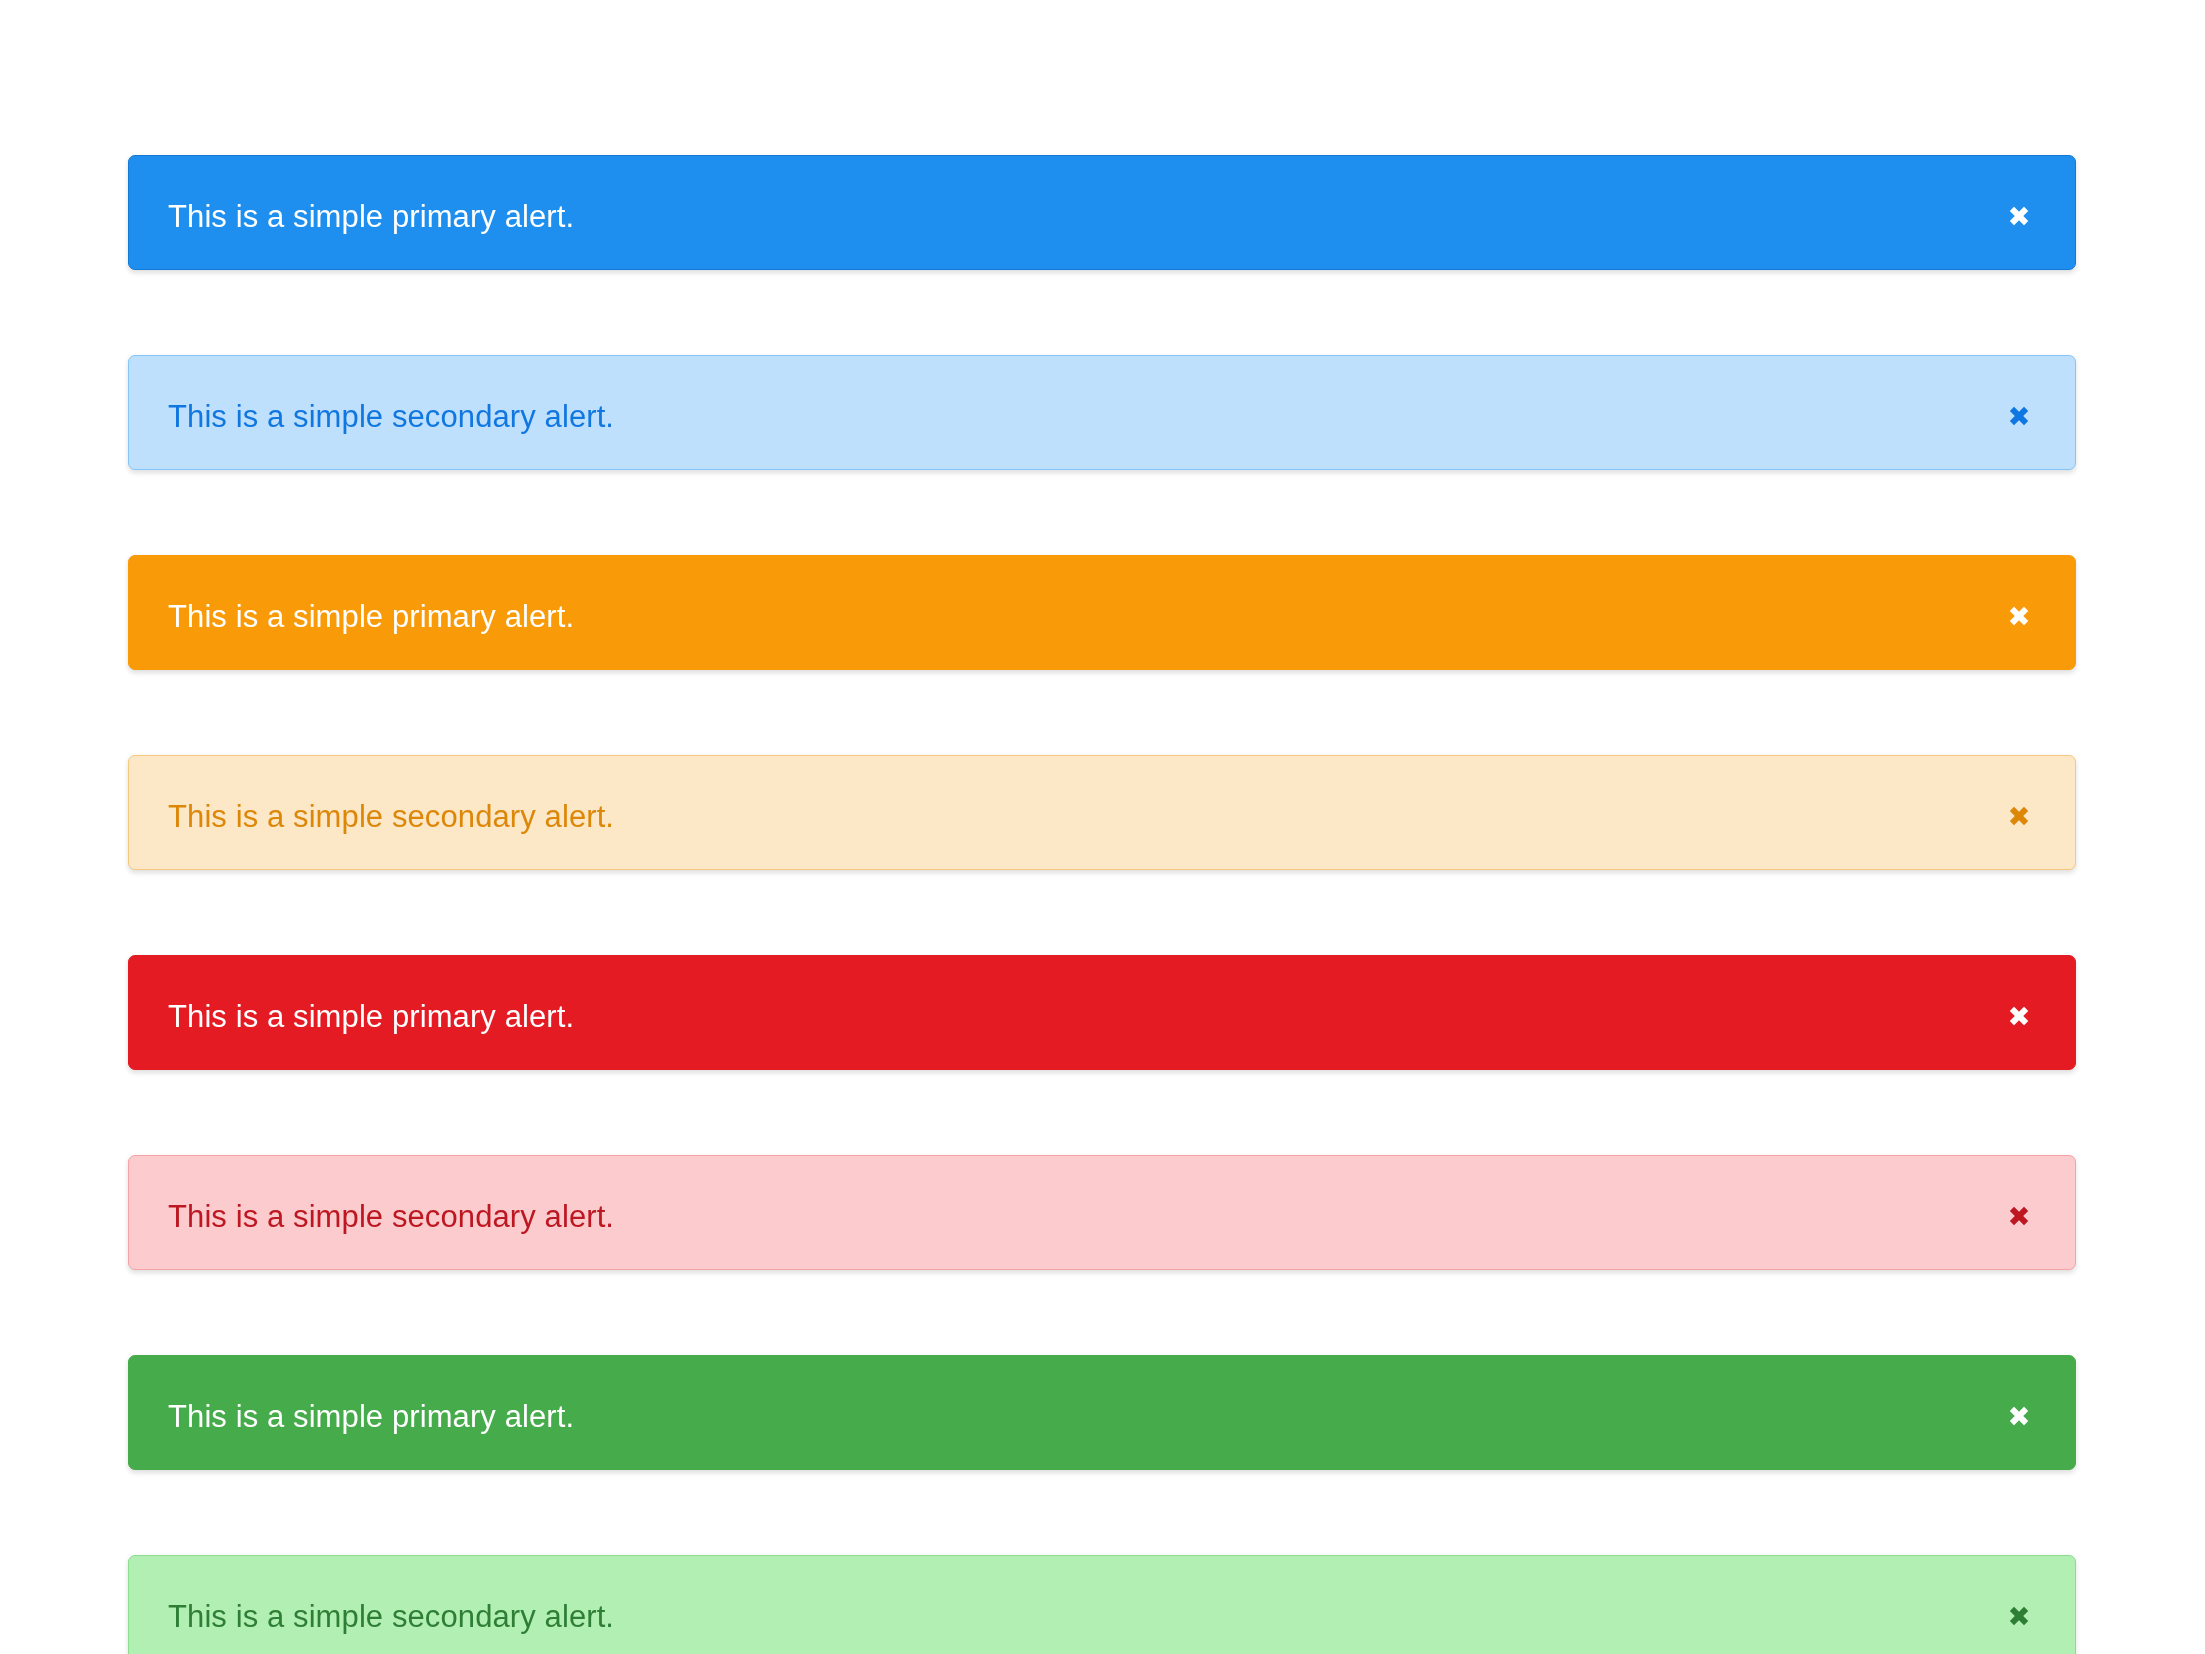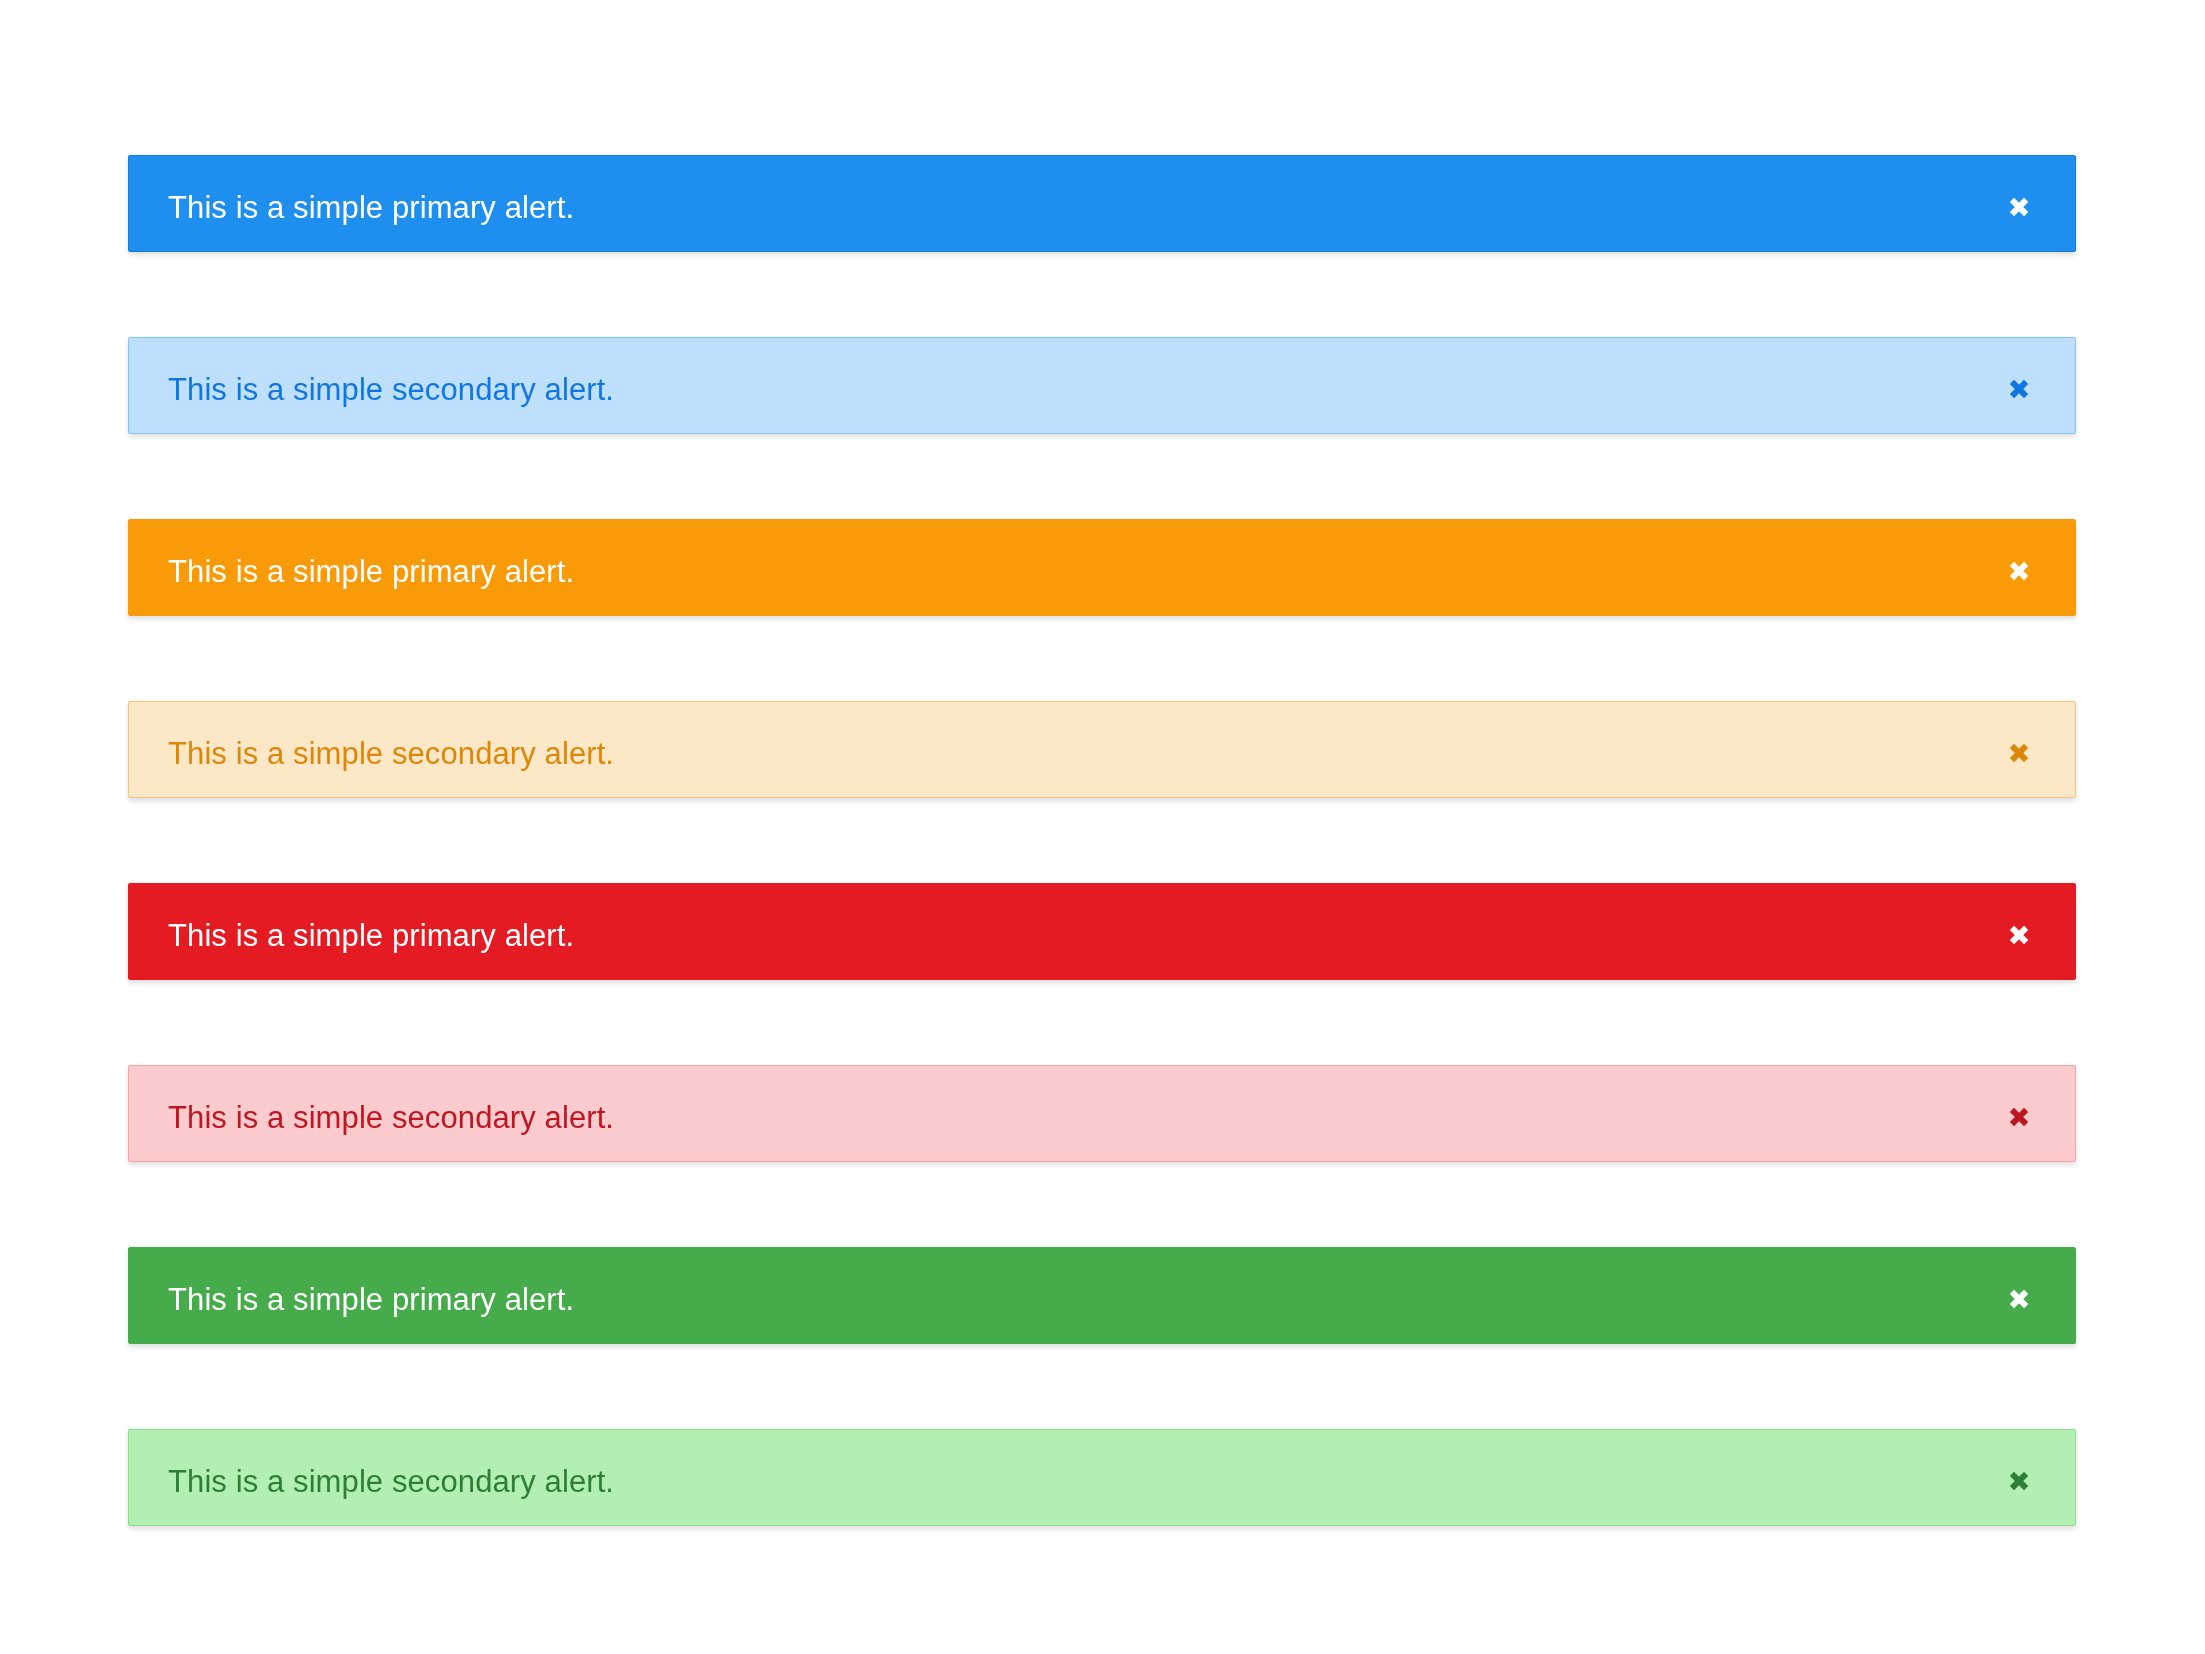--- a/index.html
+++ b/index.html
@@ -20,22 +20,22 @@
     position: absolute;
     left: 128px;
     top: 155px;
     width: 1948px;
   }
 
   .alert {
     box-sizing: border-box;
     position: relative;
     width: 1948px;
-    height: 97px;
-    border-radius: 2px;
+    height: 115px;
+    border-radius: 7px;
     border: 1.6px solid transparent;
     margin-bottom: 85px;
     display: flex;
     align-items: center;
     justify-content: space-between;
     padding: 8px 34px 0 39px;
     box-shadow: 0 2.4px 5.7px rgba(0,0,0,0.13);
   }
   .alert:last-child { margin-bottom: 0; }
 

